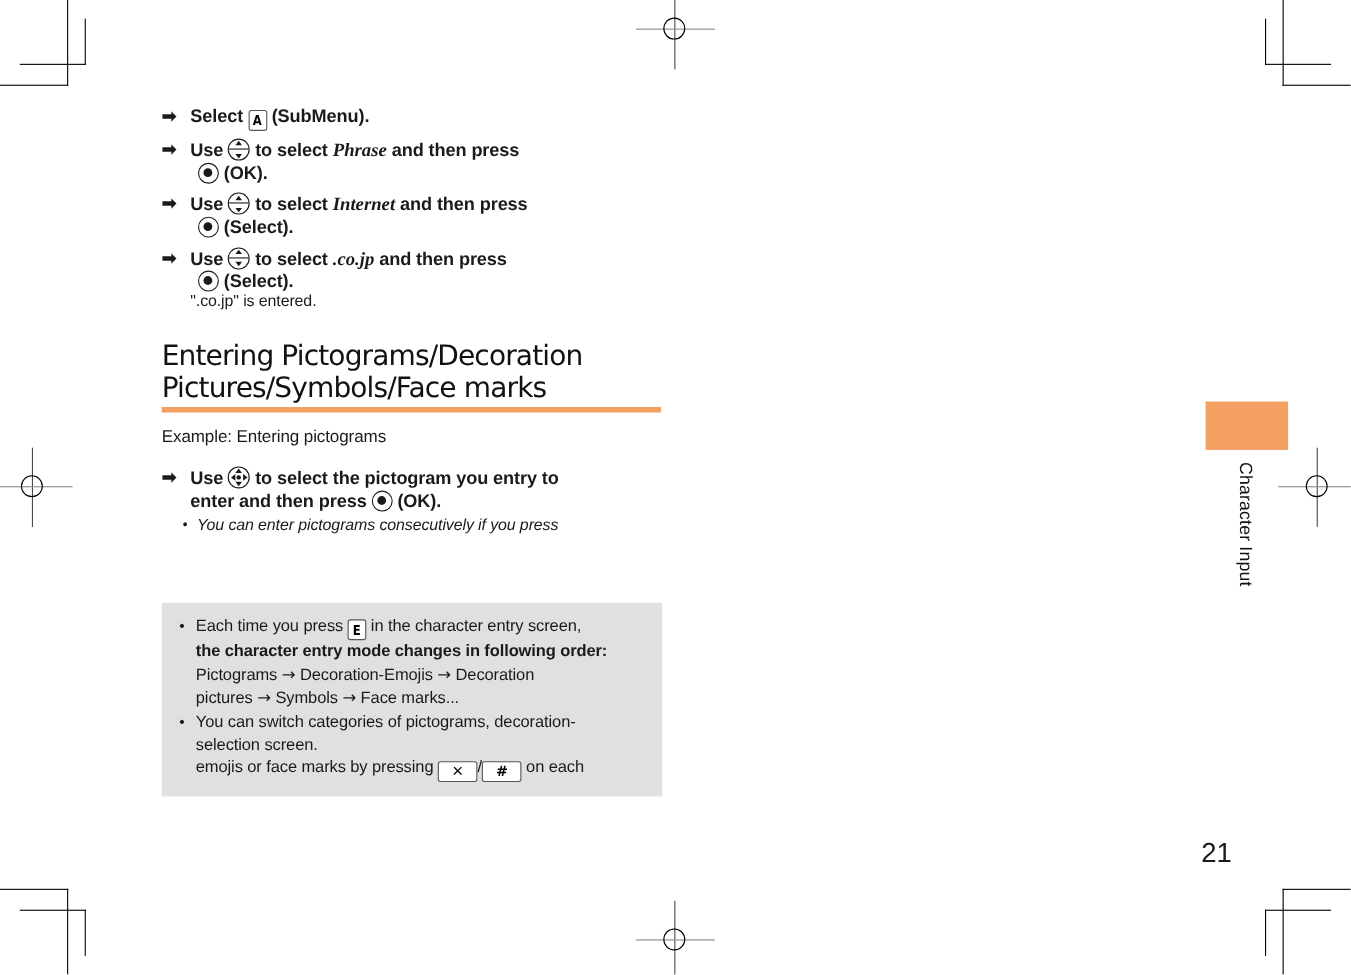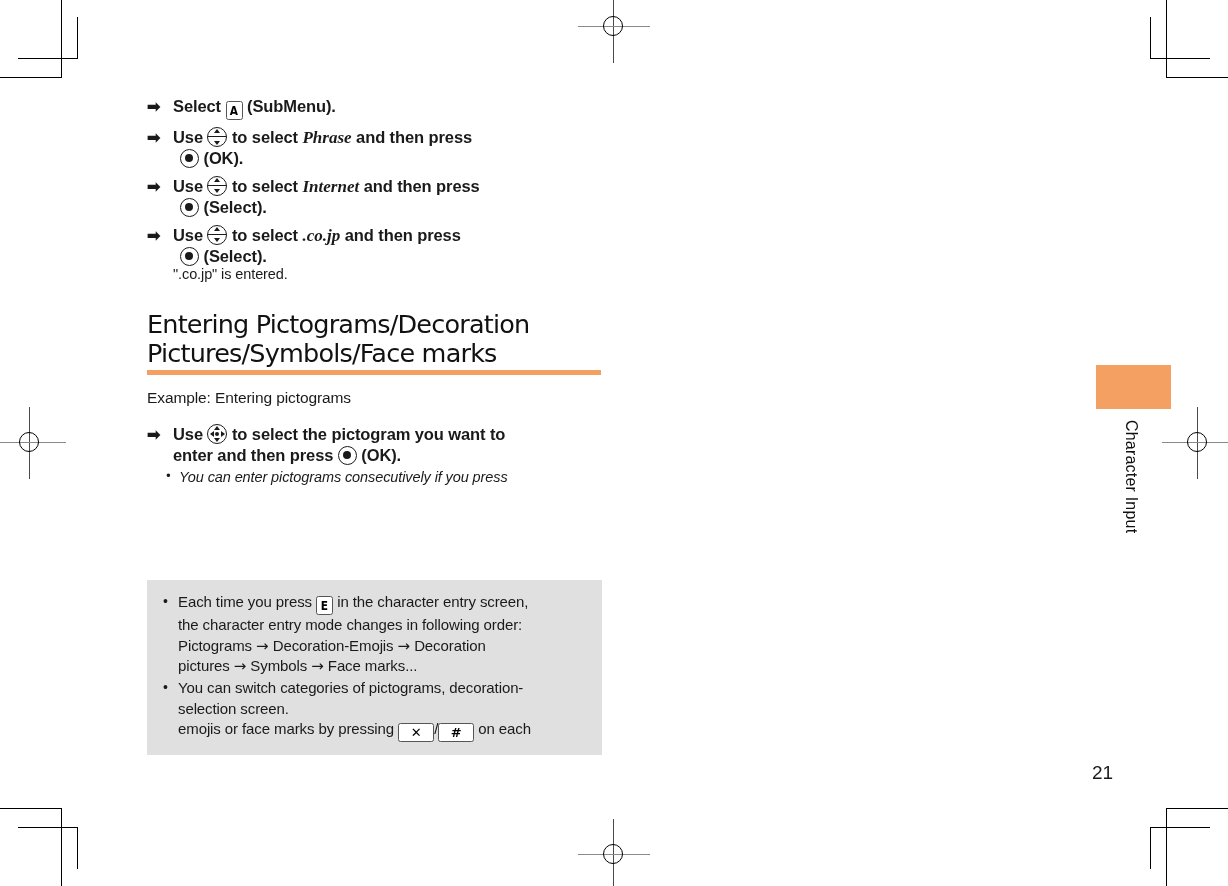--- a/index.html
+++ b/index.html
@@ -227,21 +227,21 @@
     font-size: 13px;
   }
   .bullet .l2 { display:block; padding-left: 10px; }
 
   .sub-bullets { margin-top: 2px; padding-left: 18px; font-style: italic; }
 
   
   .note {
     position: absolute;
     left: 147px;
-    top: 580px;
+    top: 548px;
     width: 455px;
     background: #e0e0e0;
     padding: 12px 14px 13px 14px;
     box-sizing: border-box;
   }
   .note .bullet {
     font-size: 15px;
     line-height: 1.38;
     padding-left: 17px;
     margin-bottom: 0;
@@ -270,21 +270,21 @@
     writing-mode: vertical-rl;
     text-orientation: mixed;
     color: #111;
   }
 
   
   .pageno {
     position: absolute;
     left: 1092px;
     top: 762px;
-    font-size: 19px;
+    font-size: 25px;
     color: #1a1a1a;
   }
 </style>
 </head>
 <body>
 
 <div>
 
   <div class="mark h" style="left:0px;  top:77px;  width:62px;"></div>
   <div class="mark v" style="left:61px; top:0px;   height:78px;"></div>
@@ -397,21 +397,21 @@
 
   <div class="step" style="margin-bottom:3px;">
     <span class="arrow">➡</span>
     <span>Use</span>
     <span class="dpad">
       <span class="circ"></span>
       <span class="t up"></span><span class="t dn"></span>
       <span class="t lf"></span><span class="t rt"></span>
       <span class="dot"></span>
     </span>
-    <span>to select the pictogram you want to</span>
+    <span>to select the pictogram you entry to</span>
     <span class="l2" style="padding-left:0;">
       <span>enter and then press</span>
       <span class="okkey"></span>
       <span>(OK).</span>
     </span>
   </div>
 
   <div class="sub-bullets">
     <div class="bullet">
       <span>You can enter pictograms consecutively if you press</span>
@@ -419,21 +419,21 @@
   </div>
 
 </div>
 
 <div class="note">
 
   <div class="bullet">
     <span>Each time you press</span>
     <span class="key sq"><span class="az">E</span></span>
     <span>in the character entry screen,</span>
-    <span class="l2" style="padding-left:0;">the character entry mode changes in following order:</span>
+    <span class="l2" style="padding-left:0;font-weight:bold;">the character entry mode changes in following order:</span>
     <span class="l2" style="padding-left:0;">
       <span>Pictograms</span>
       <span class="arr">→</span>
       <span>Decoration-Emojis</span>
       <span class="arr">→</span>
       <span>Decoration</span>
     </span>
     <span class="l2" style="padding-left:0;">
       <span>pictures</span>
       <span class="arr">→</span>

